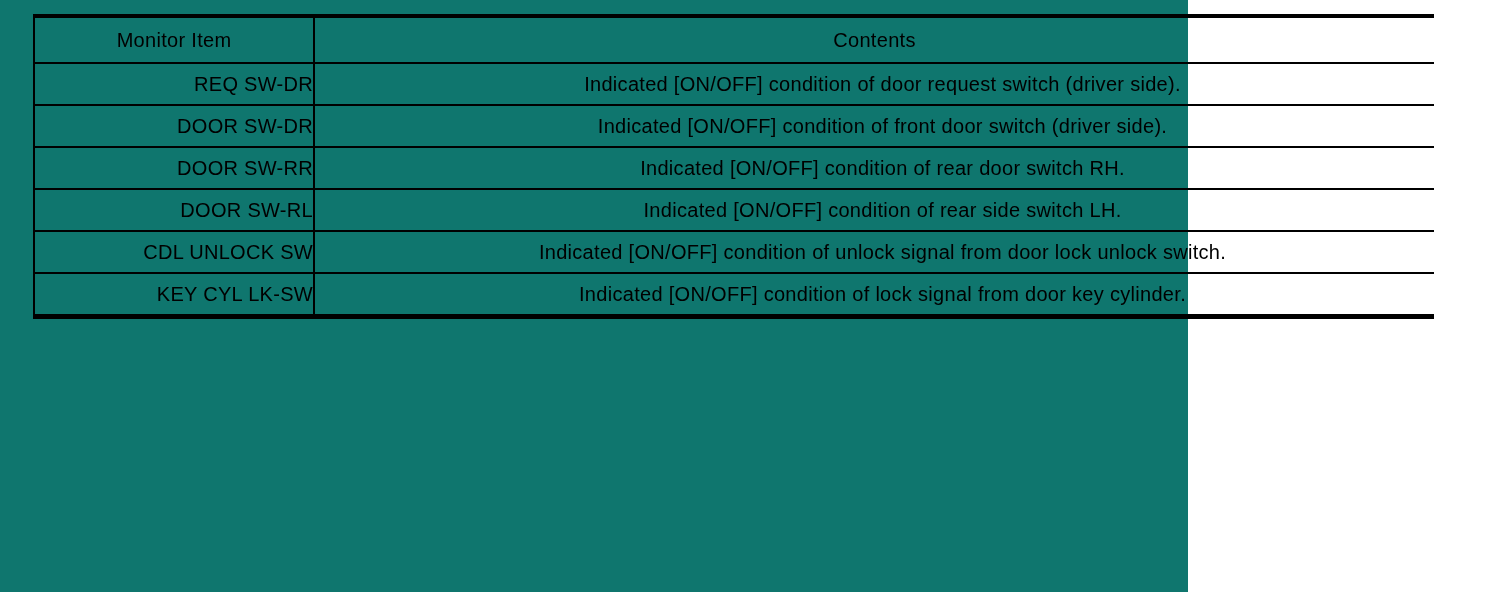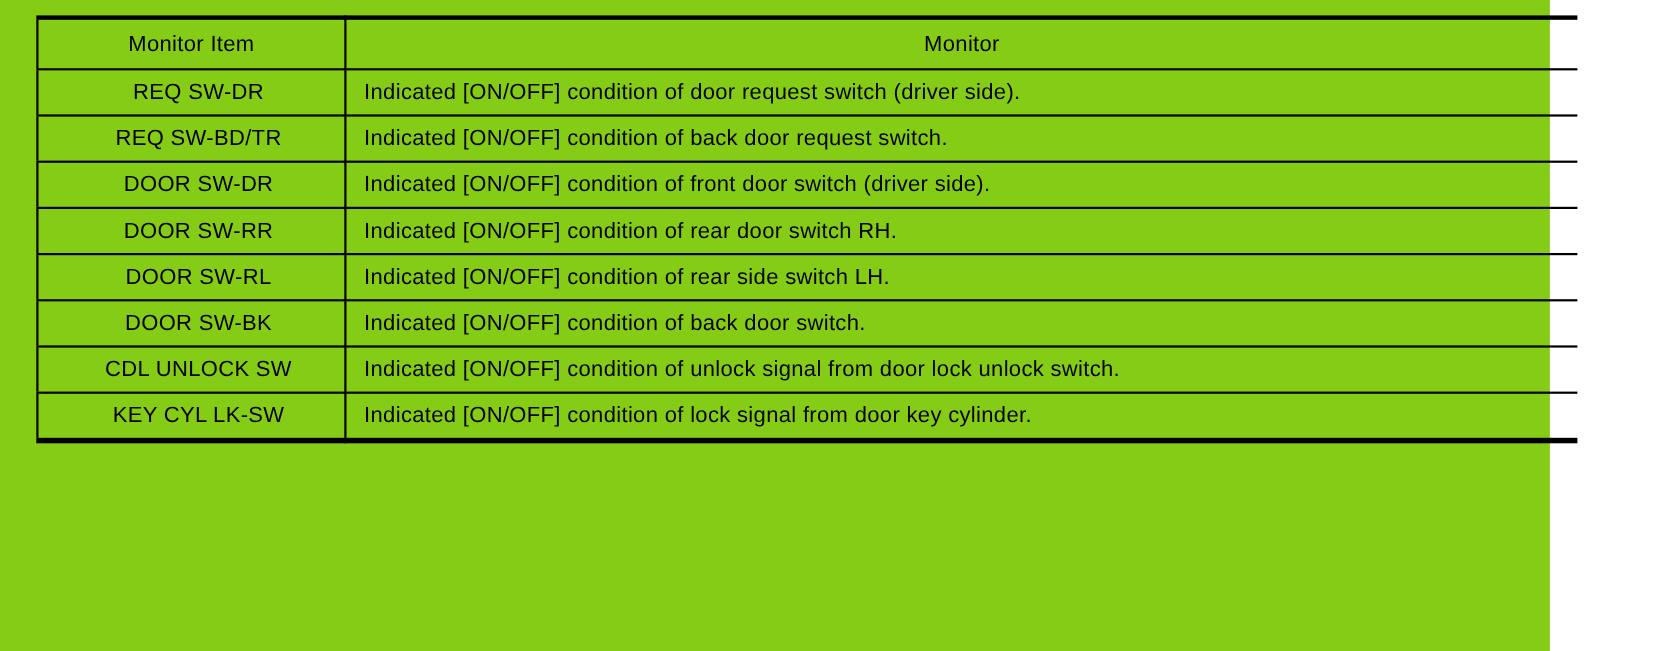--- a/index.html
+++ b/index.html
@@ -7,23 +7,23 @@
     padding: 0;
     background: #ffffff;
     width: 1504px;
     height: 592px;
     font-family: "Liberation Sans", sans-serif;
     color: #000000;
     overflow: hidden;
   }
   .page {
     position: relative;
-    width: 1409px;
+    width: 1188px;
     height: 592px;
-    background: #84cc16;
+    background: #0f766e;
   }
   table.monitor-table {
     position: absolute;
     left: 33px;
     top: 14px;
     width: 1400px;
     border-collapse: collapse;
     table-layout: fixed;
     border-top: 4px solid #000000;
     border-bottom: 5px solid #000000;
@@ -48,77 +48,69 @@
     height: 44px;
     text-align: center;
     font-weight: 400;
   }
   table.monitor-table td {
     height: 40px;
   }
   table.monitor-table td.item-cell {
     padding-left: 13px;
     border-right: 2px solid #000000;
-    text-align: center;
+    text-align: right;
   }
   table.monitor-table th.item-header {
     border-right: 2px solid #000000;
   }
   table.monitor-table td.contents-cell {
     padding-left: 16px;
-    text-align: left;
+    text-align: center;
   }
 </style>
 </head>
 <body>
 
 <div class="page">
   <table class="monitor-table">
     <colgroup>
       <col class="col-item">
       <col class="col-contents">
     </colgroup>
     <thead>
       <tr>
         <th class="item-header">Monitor Item</th>
-        <th class="contents-header">Monitor</th>
+        <th class="contents-header">Contents</th>
       </tr>
     </thead>
     <tbody>
     <tr>
       <td class="item-cell">REQ SW-DR</td>
       <td class="contents-cell">Indicated [ON/OFF] condition of door request switch (driver side).</td>
     </tr>
 
 
-    <tr>
-      <td class="item-cell">REQ SW-BD/TR</td>
-      <td class="contents-cell">Indicated [ON/OFF] condition of back door request switch.</td>
-    </tr>
 
     <tr>
       <td class="item-cell">DOOR SW-DR</td>
       <td class="contents-cell">Indicated [ON/OFF] condition of front door switch (driver side).</td>
     </tr>
 
 
     <tr>
       <td class="item-cell">DOOR SW-RR</td>
       <td class="contents-cell">Indicated [ON/OFF] condition of rear door switch RH.</td>
     </tr>
 
     <tr>
       <td class="item-cell">DOOR SW-RL</td>
       <td class="contents-cell">Indicated [ON/OFF] condition of rear side switch LH.</td>
     </tr>
 
-    <tr>
-      <td class="item-cell">DOOR SW-BK</td>
-      <td class="contents-cell">Indicated [ON/OFF] condition of back door switch.</td>
-    </tr>
 
 
     <tr>
       <td class="item-cell">CDL UNLOCK SW</td>
       <td class="contents-cell">Indicated [ON/OFF] condition of unlock signal from door lock unlock switch.</td>
     </tr>
 
     <tr>
       <td class="item-cell">KEY CYL LK-SW</td>
       <td class="contents-cell">Indicated [ON/OFF] condition of lock signal from door key cylinder.</td>

